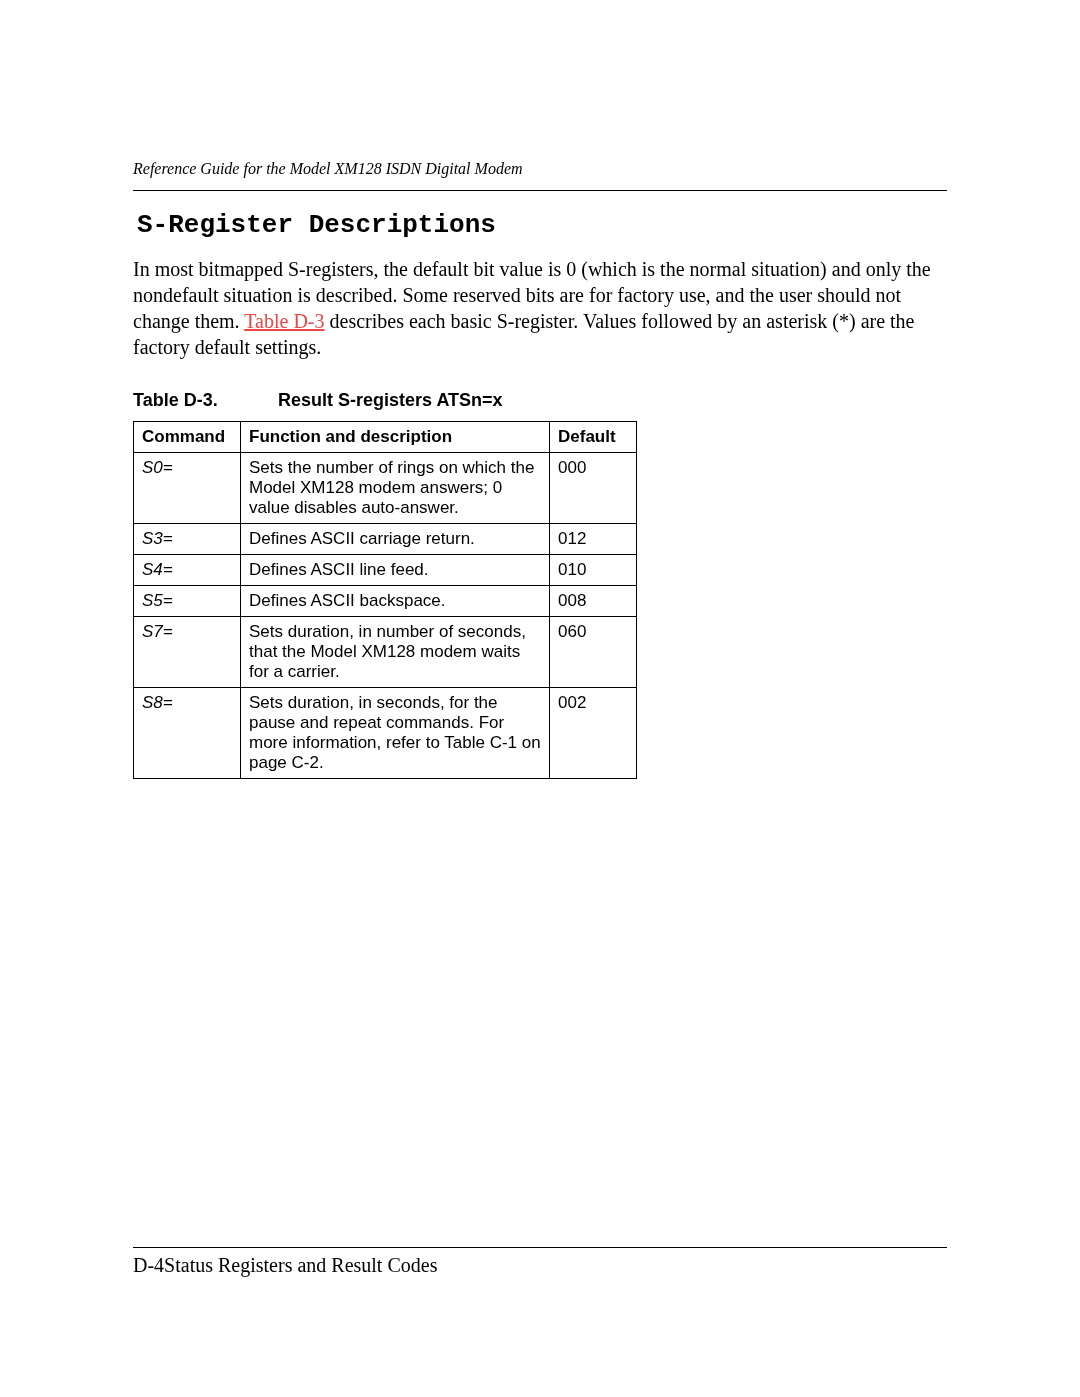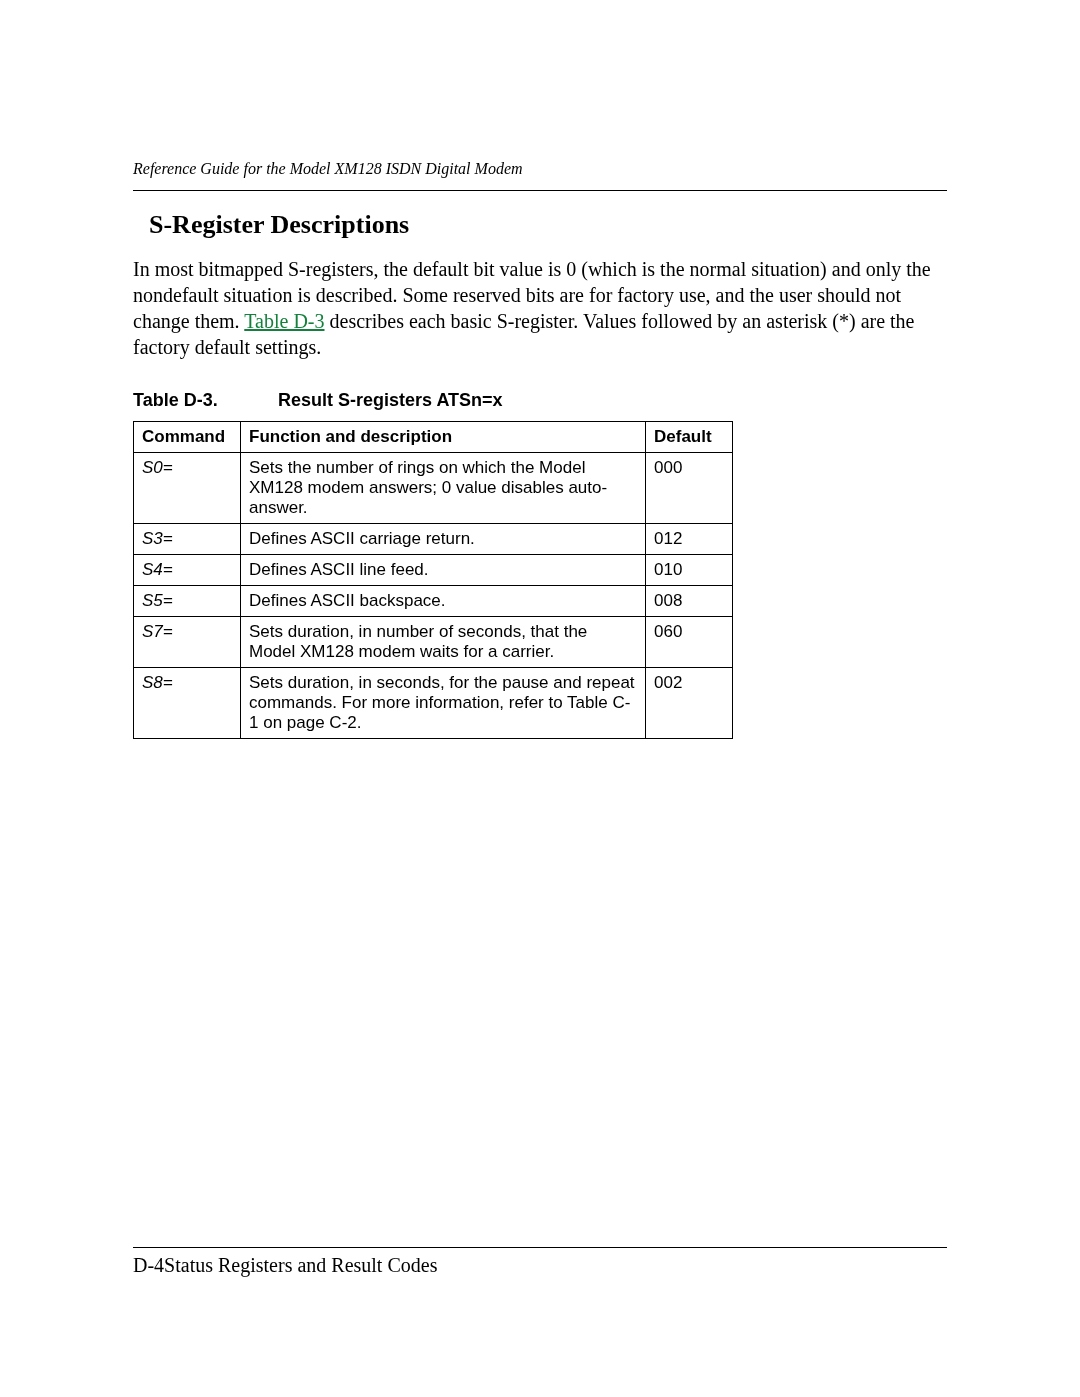--- a/index.html
+++ b/index.html
@@ -32,49 +32,49 @@
     border: none;
     border-top: 1px solid #000;
   }
   .content {
     position: absolute;
     top: 200px;
     left: 133px;
     right: 133px;
   }
   h1.section-heading {
-    font-family: Liberation Serif, serif;
+    font-family: Liberation Mono, monospace;
     font-weight: bold;
     font-size: 26px;
-    margin: 10px 0 16px 16px;
+    margin: 10px 0 16px 4px;
   }
   p.body {
     font-size: 20px;
     line-height: 1.3;
     margin: 0 0 20px 0;
   }
   a.xref {
-    color: #15803d;
+    color: #ef4444;
     text-decoration: underline;
   }
   .table-caption {
     font-family: Arial, Helvetica, sans-serif;
     font-weight: bold;
     font-size: 18px;
     margin: 30px 0 10px 0;
   }
   .table-caption .cap-num {
     display: inline-block;
     min-width: 140px;
   }
   table.sreg {
     border-collapse: collapse;
     font-family: Arial, Helvetica, sans-serif;
     font-size: 17px;
-    width: 600px;
+    width: 504px;
   }
   table.sreg th, table.sreg td {
     border: 1px solid #000;
     padding: 5px 8px;
     text-align: left;
     vertical-align: top;
   }
   table.sreg th {
     font-weight: bold;
   }

